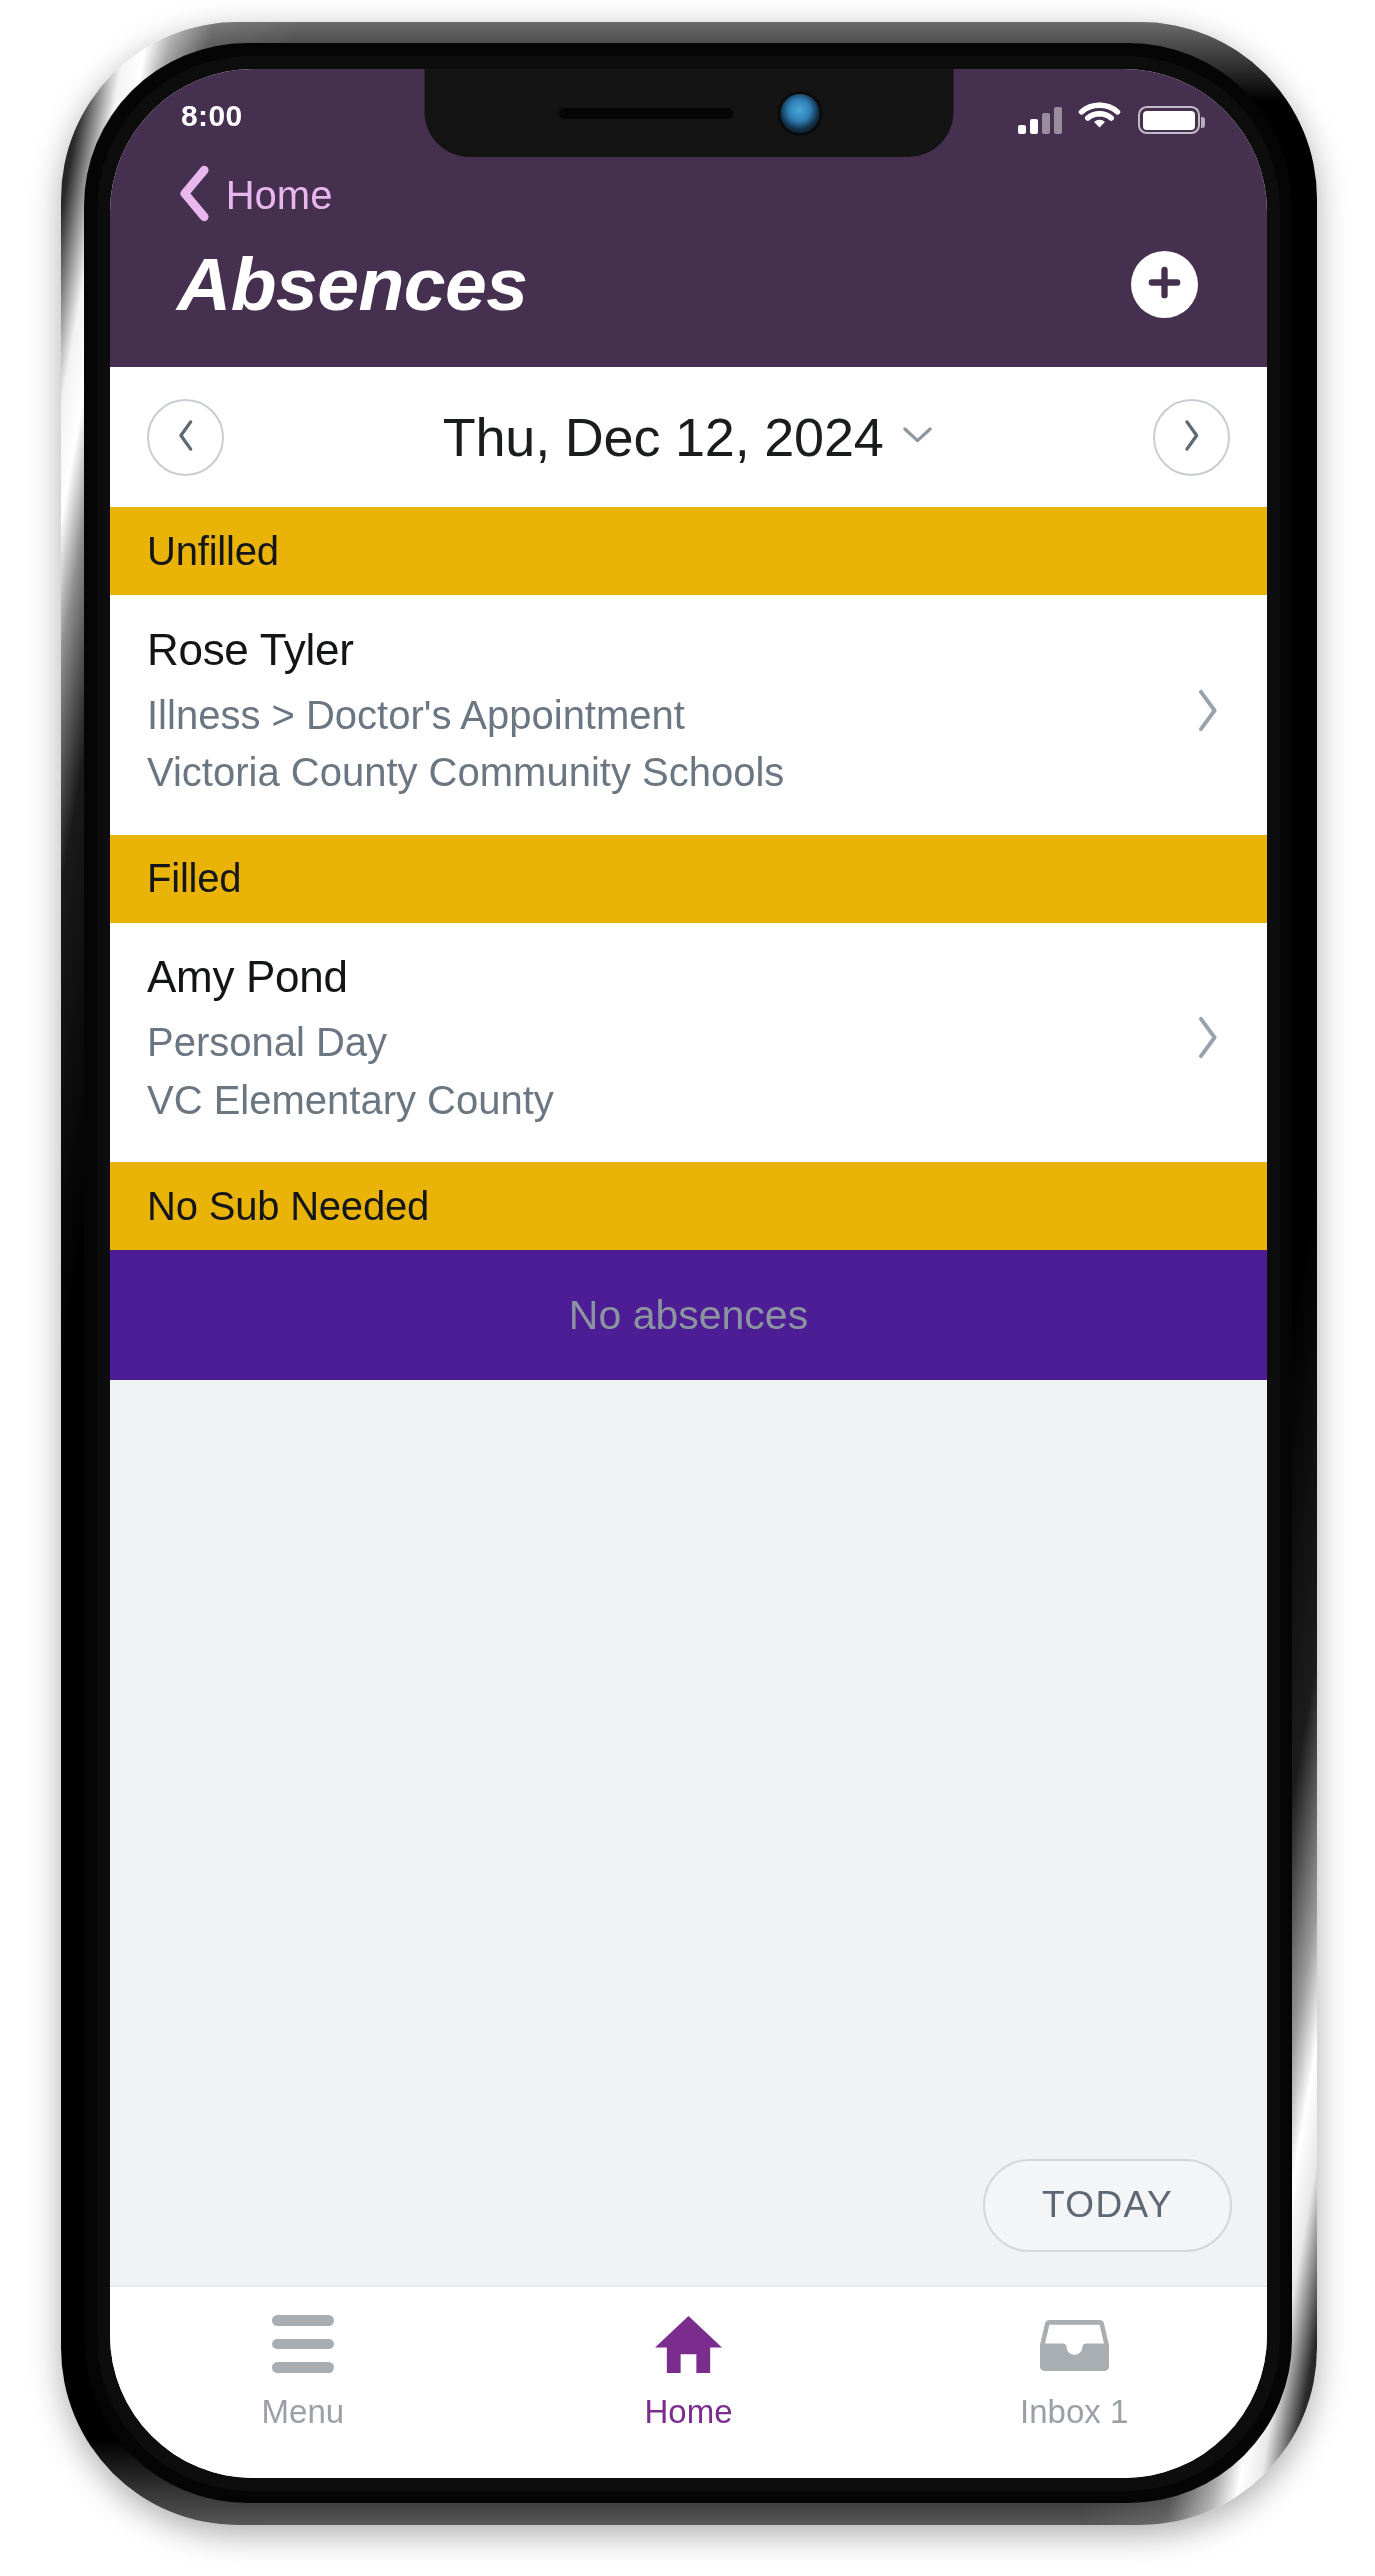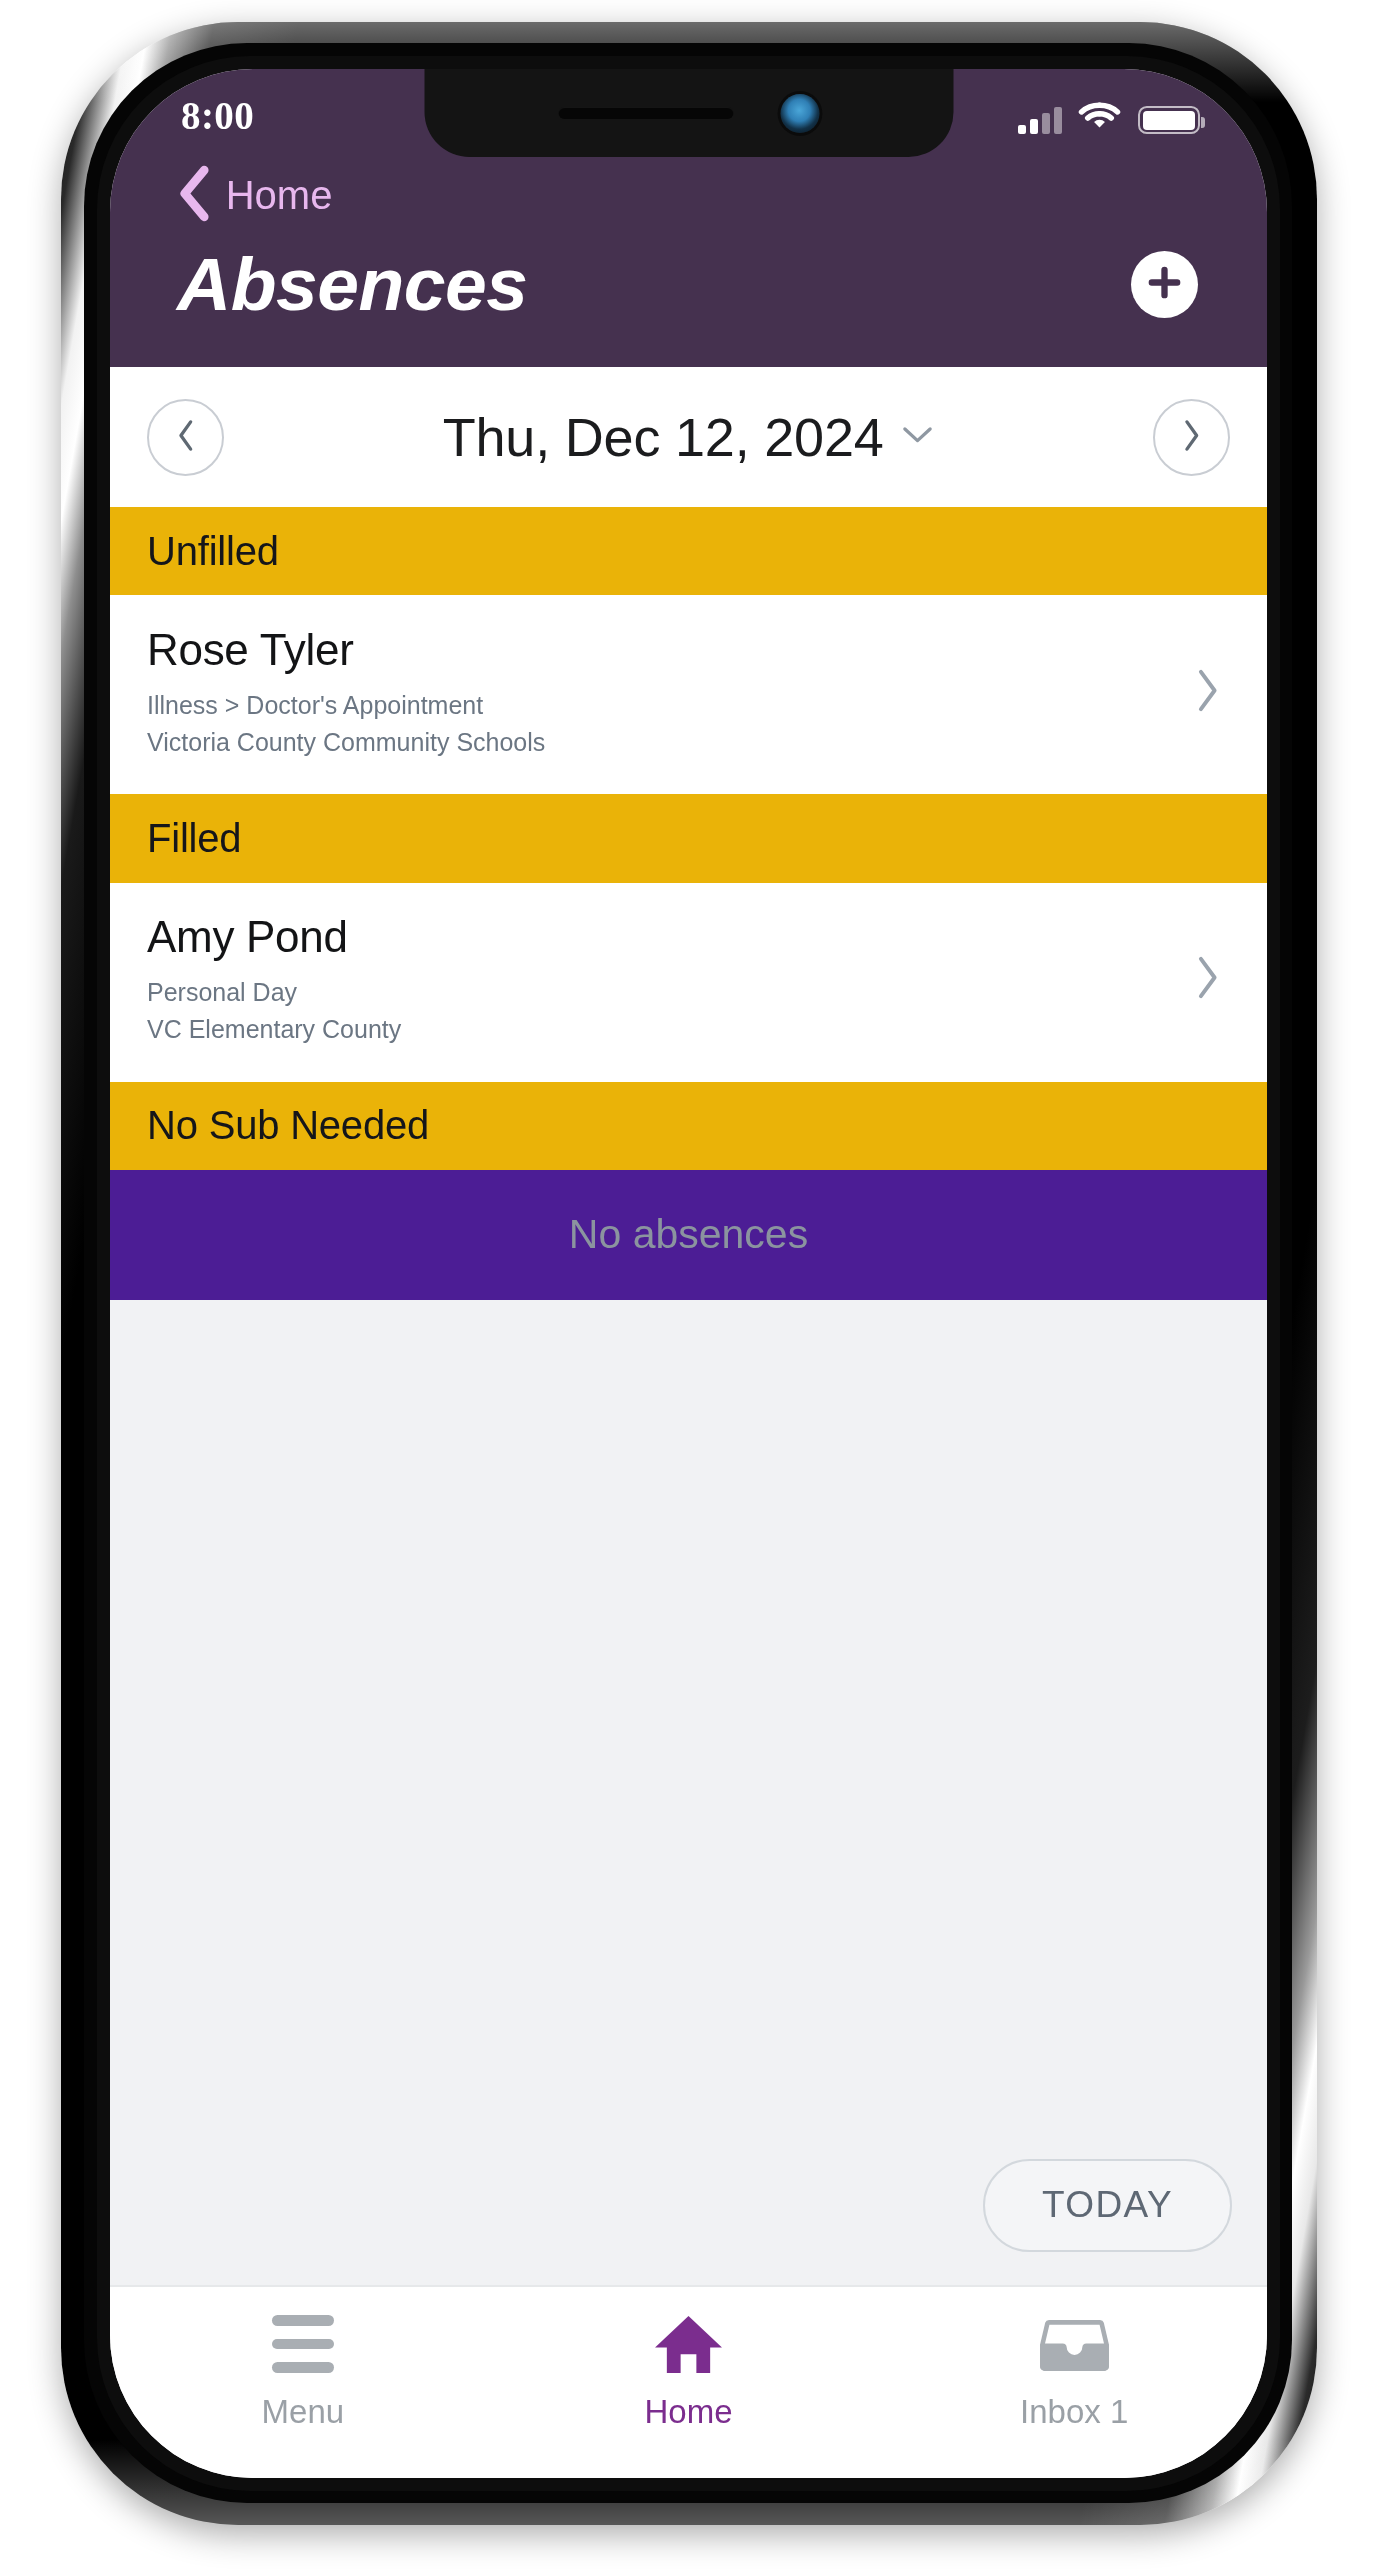--- a/index.html
+++ b/index.html
@@ -151,26 +151,25 @@
 
   .statusbar {
     height: 88px;
     display: flex;
     align-items: center;
     justify-content: space-between;
     padding: 0 67px 0 71px;
     color: #ffffff;
   }
   .clock {
-    font-size: 39px;
+    font-size: 30px;
     font-weight: 600;
     letter-spacing: 0.4px;
     line-height: 1;
     padding-top: 5.9px;
-    font-family: Liberation Serif, serif;
   }
   .status-icons {
     display: flex;
     align-items: flex-end;
     gap: 16.7px;
     padding-top: 7.9px;
   }
   .signal { display: flex; align-items: flex-end; gap: 3.9px; height: 27.5px; }
   .signal i {
     display: block;
@@ -296,21 +295,21 @@
   }
   .row-main { display: flex; flex-direction: column; gap: 3.9px; }
   .row-name {
     font-size: 44px;
     color: #131416;
     font-weight: 400;
     letter-spacing: -0.3px;
     margin-bottom: 9.8px;
   }
   .row-sub {
-    font-size: 25px;
+    font-size: 40px;
     color: #6b7683;
     line-height: 1.34;
   }
   .row-chevron { flex: 0 0 auto; padding-right: 3.9px; }
 
   .empty-row {
     background: #4c1d95;
     height: 130px;
     display: flex;
     align-items: center;

